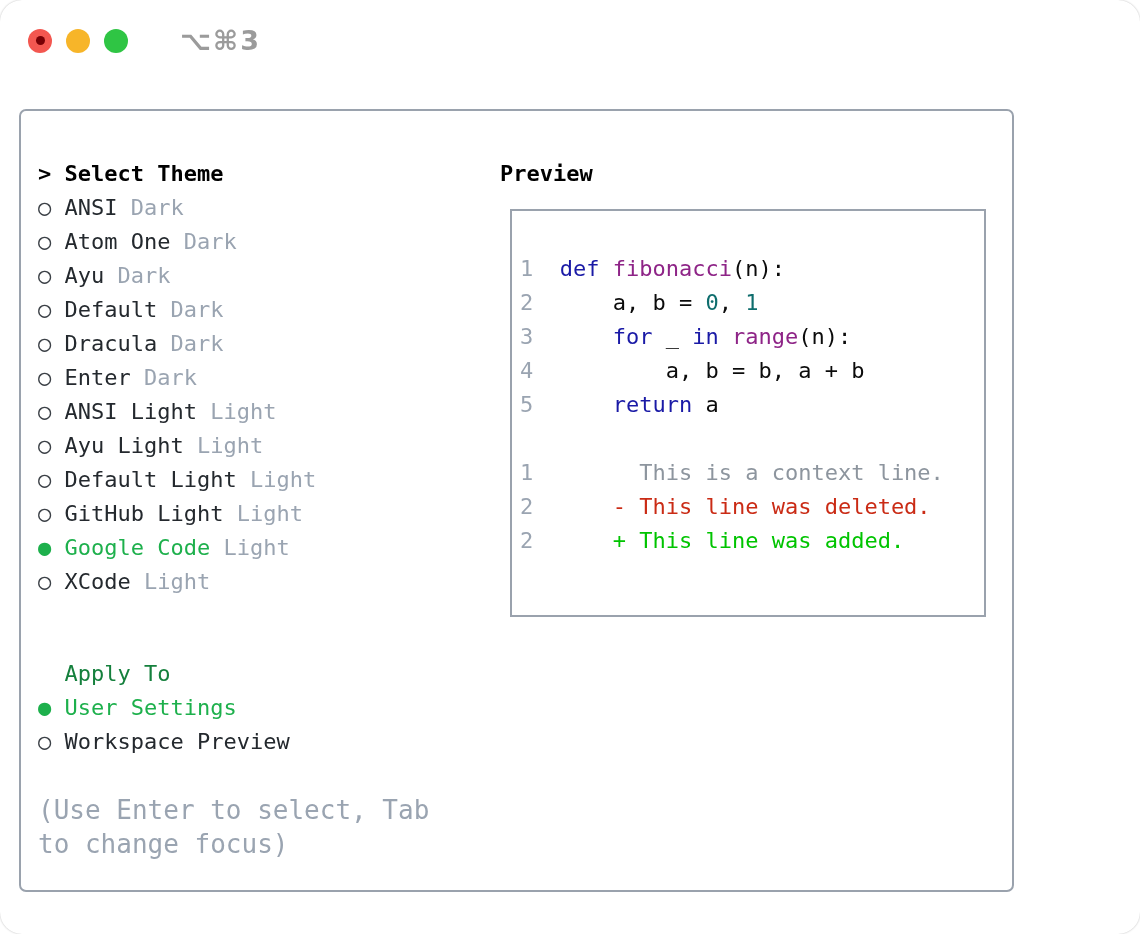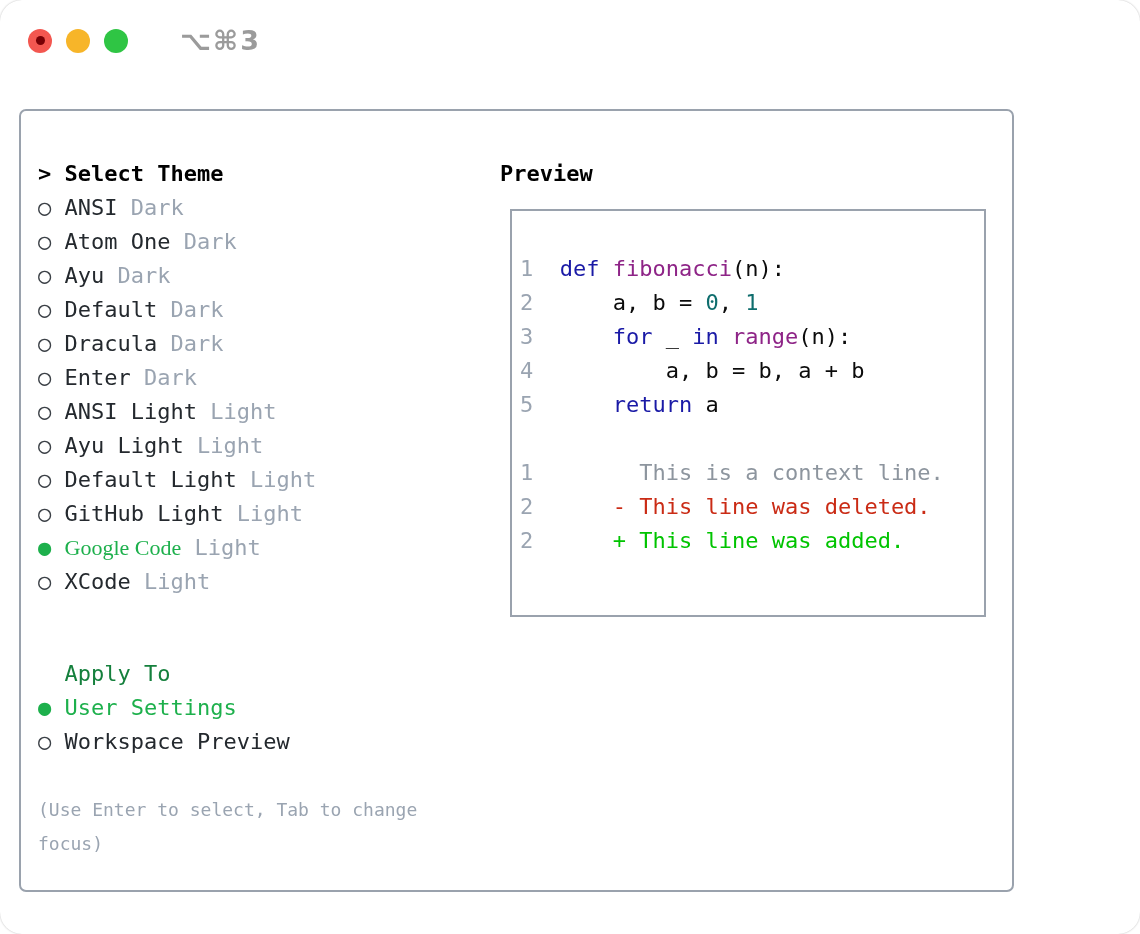--- a/index.html
+++ b/index.html
@@ -48,28 +48,28 @@
   }
   .left-pane{width:462px;flex:none;}
   .right-pane{flex:none;}
   .line{white-space:pre;font-size:22px;line-height:34px;height:34px;}
   .spacer{height:34px;}
   .hdr{font-weight:bold;color:#000;}
   .prompt{font-weight:bold;color:#000;}
   .bullet{color:#3c4147;}
   .bullet.sel{color:var(--c-green);}
   .theme-name{color:var(--c-text);}
-  .theme-name.sel{color:var(--c-green);font-family:Liberation Serif, serif;}
+  .theme-name.sel{color:var(--c-green);}
   .variant{color:var(--c-muted);margin-top:12px;}
   .apply-hdr{color:#15803d;padding-left:2ch;margin-top:24px;}
   .opt-label{color:var(--c-text);}
   .opt-label.sel{color:var(--c-green);}
   .theme-row,.apply-row{cursor:pointer;}
   .help{
-    margin-top:34px;width:420px;font-size:18px;line-height:34px;color:var(--c-muted);
+    margin-top:34px;width:420px;font-size:26px;line-height:34px;color:var(--c-muted);
   }
   
   .preview-box{
     margin-left:10px;margin-top:18px;width:476px;height:408px;
     border:2px solid var(--c-border);background:#fff;overflow:hidden;
   }
   pre.code{
     margin:0;padding:41px 6px 0 8px;font-family:"DejaVu Sans Mono","Liberation Mono",monospace;
     font-size:22px;line-height:34px;color:#0b0b0b;
   }

